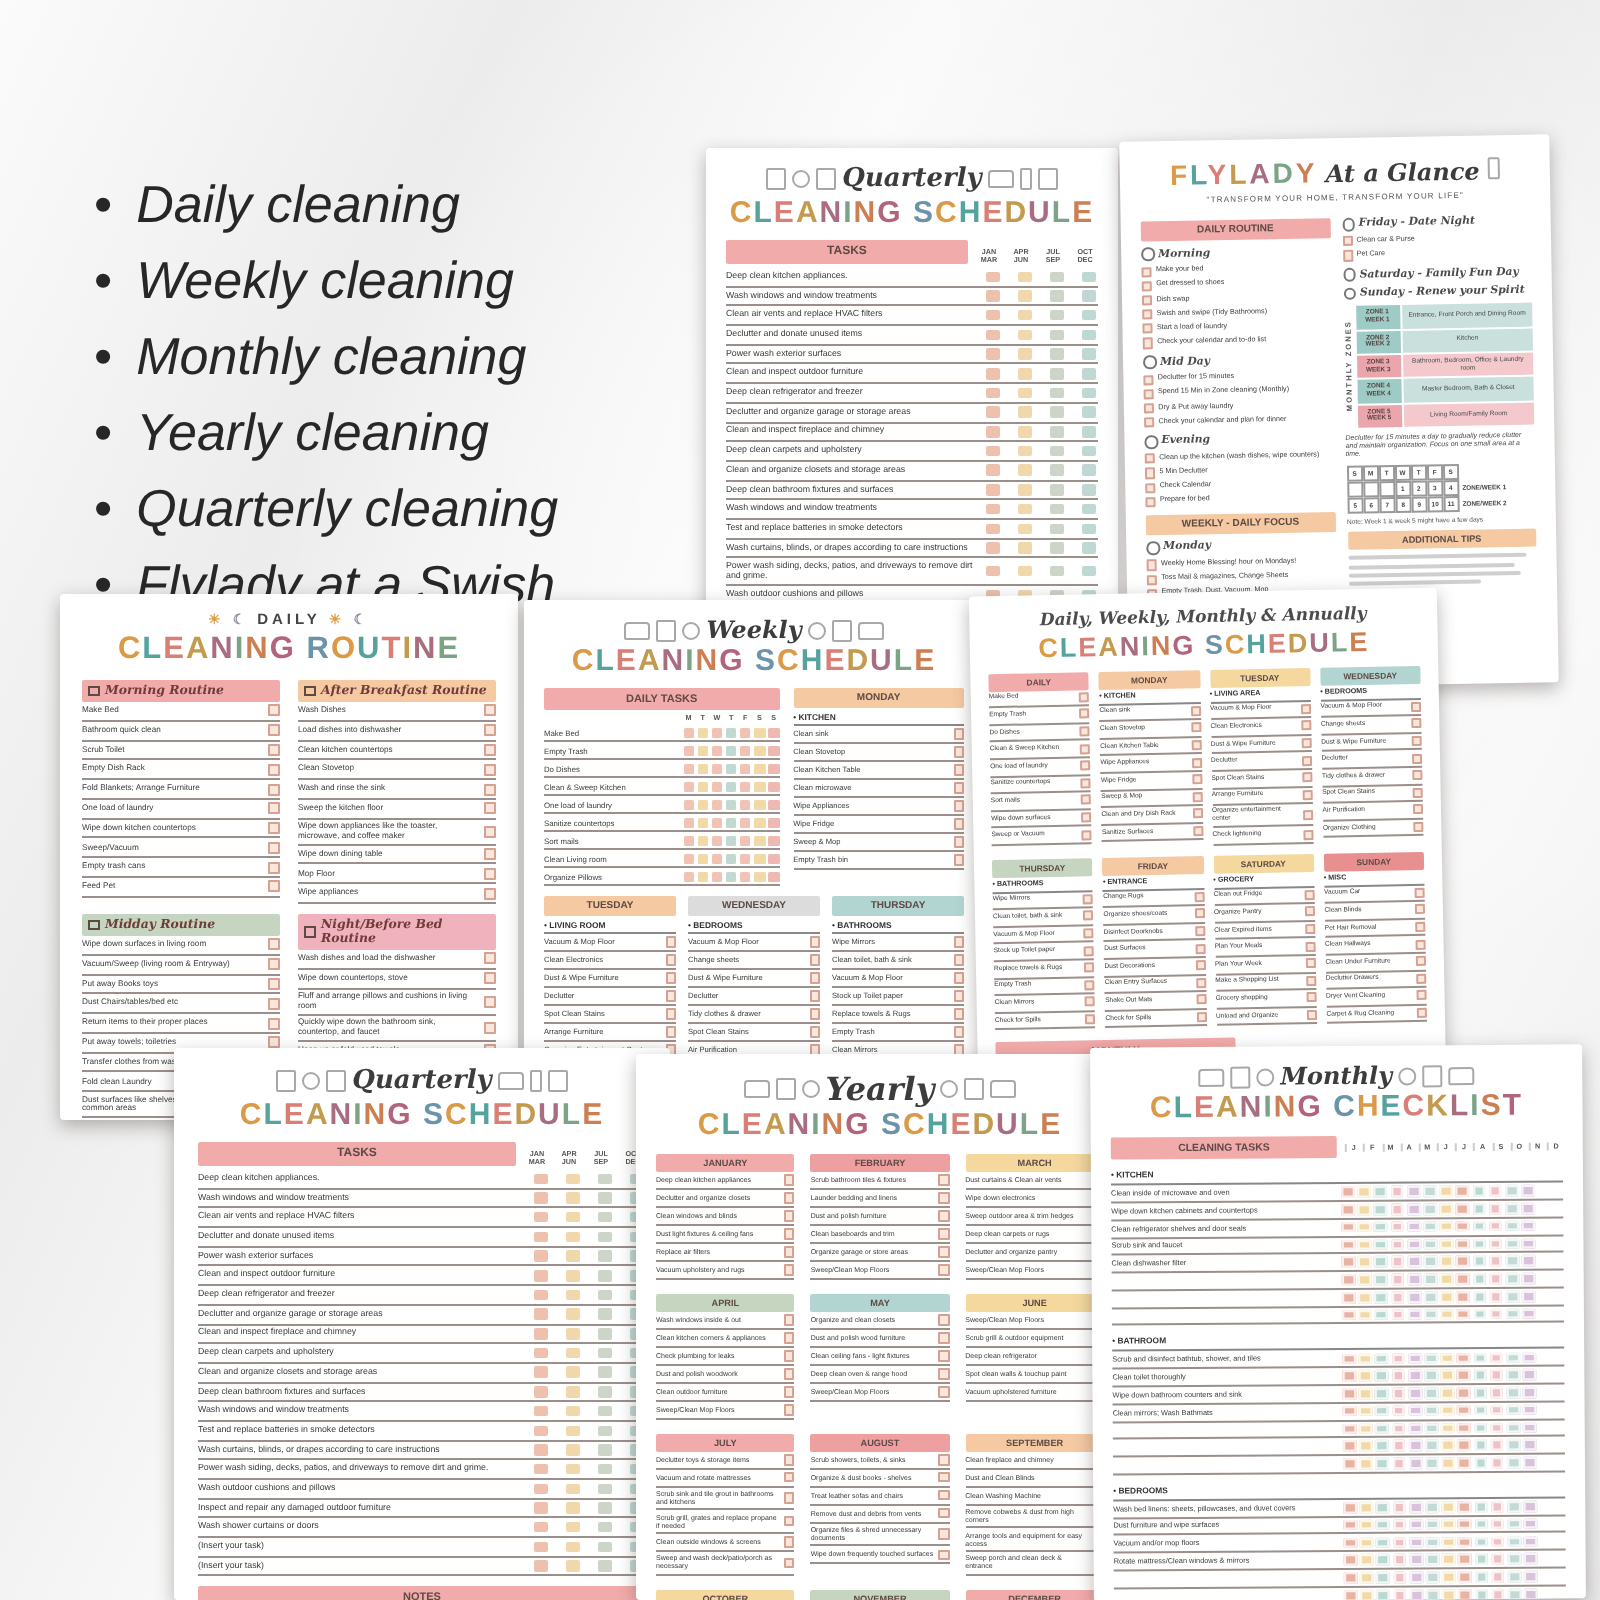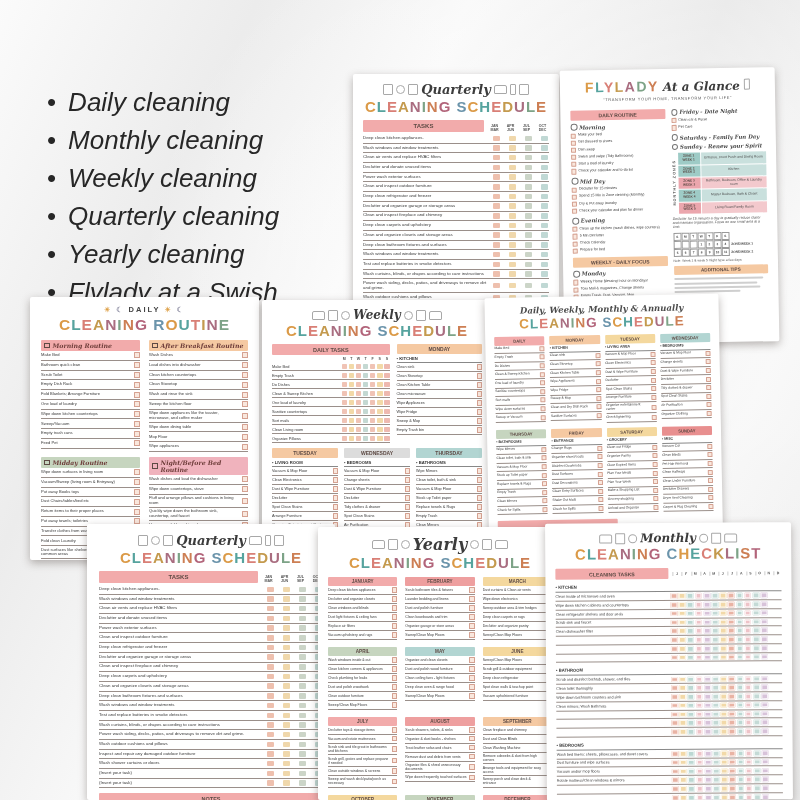--- a/index.html
+++ b/index.html
@@ -166,24 +166,24 @@
   .p8{left:546px;top:523px;width:246px;height:277px;padding:8px 10px;z-index:3;transform:rotate(-.4deg);}
 </style>
 </head>
 <body>
 
 <div class="canvas">
 
 
   <ul class="features">
       <li>Daily cleaning</li>
+      <li>Weekly cleaning</li>
       <li>Monthly cleaning</li>
-      <li>Weekly cleaning</li>
+      <li>Yearly cleaning</li>
       <li>Quarterly cleaning</li>
-      <li>Yearly cleaning</li>
       <li>Flylady at a Swish</li>
     </ul>
 
   <div class="page p1 q">
     <div class="ttl-row">
       <span class="mi"></span>
         <span class="mi r"></span>
         <span class="mi"></span>
       <span class="script">Quarterly</span>
       <span class="mi w"></span>

